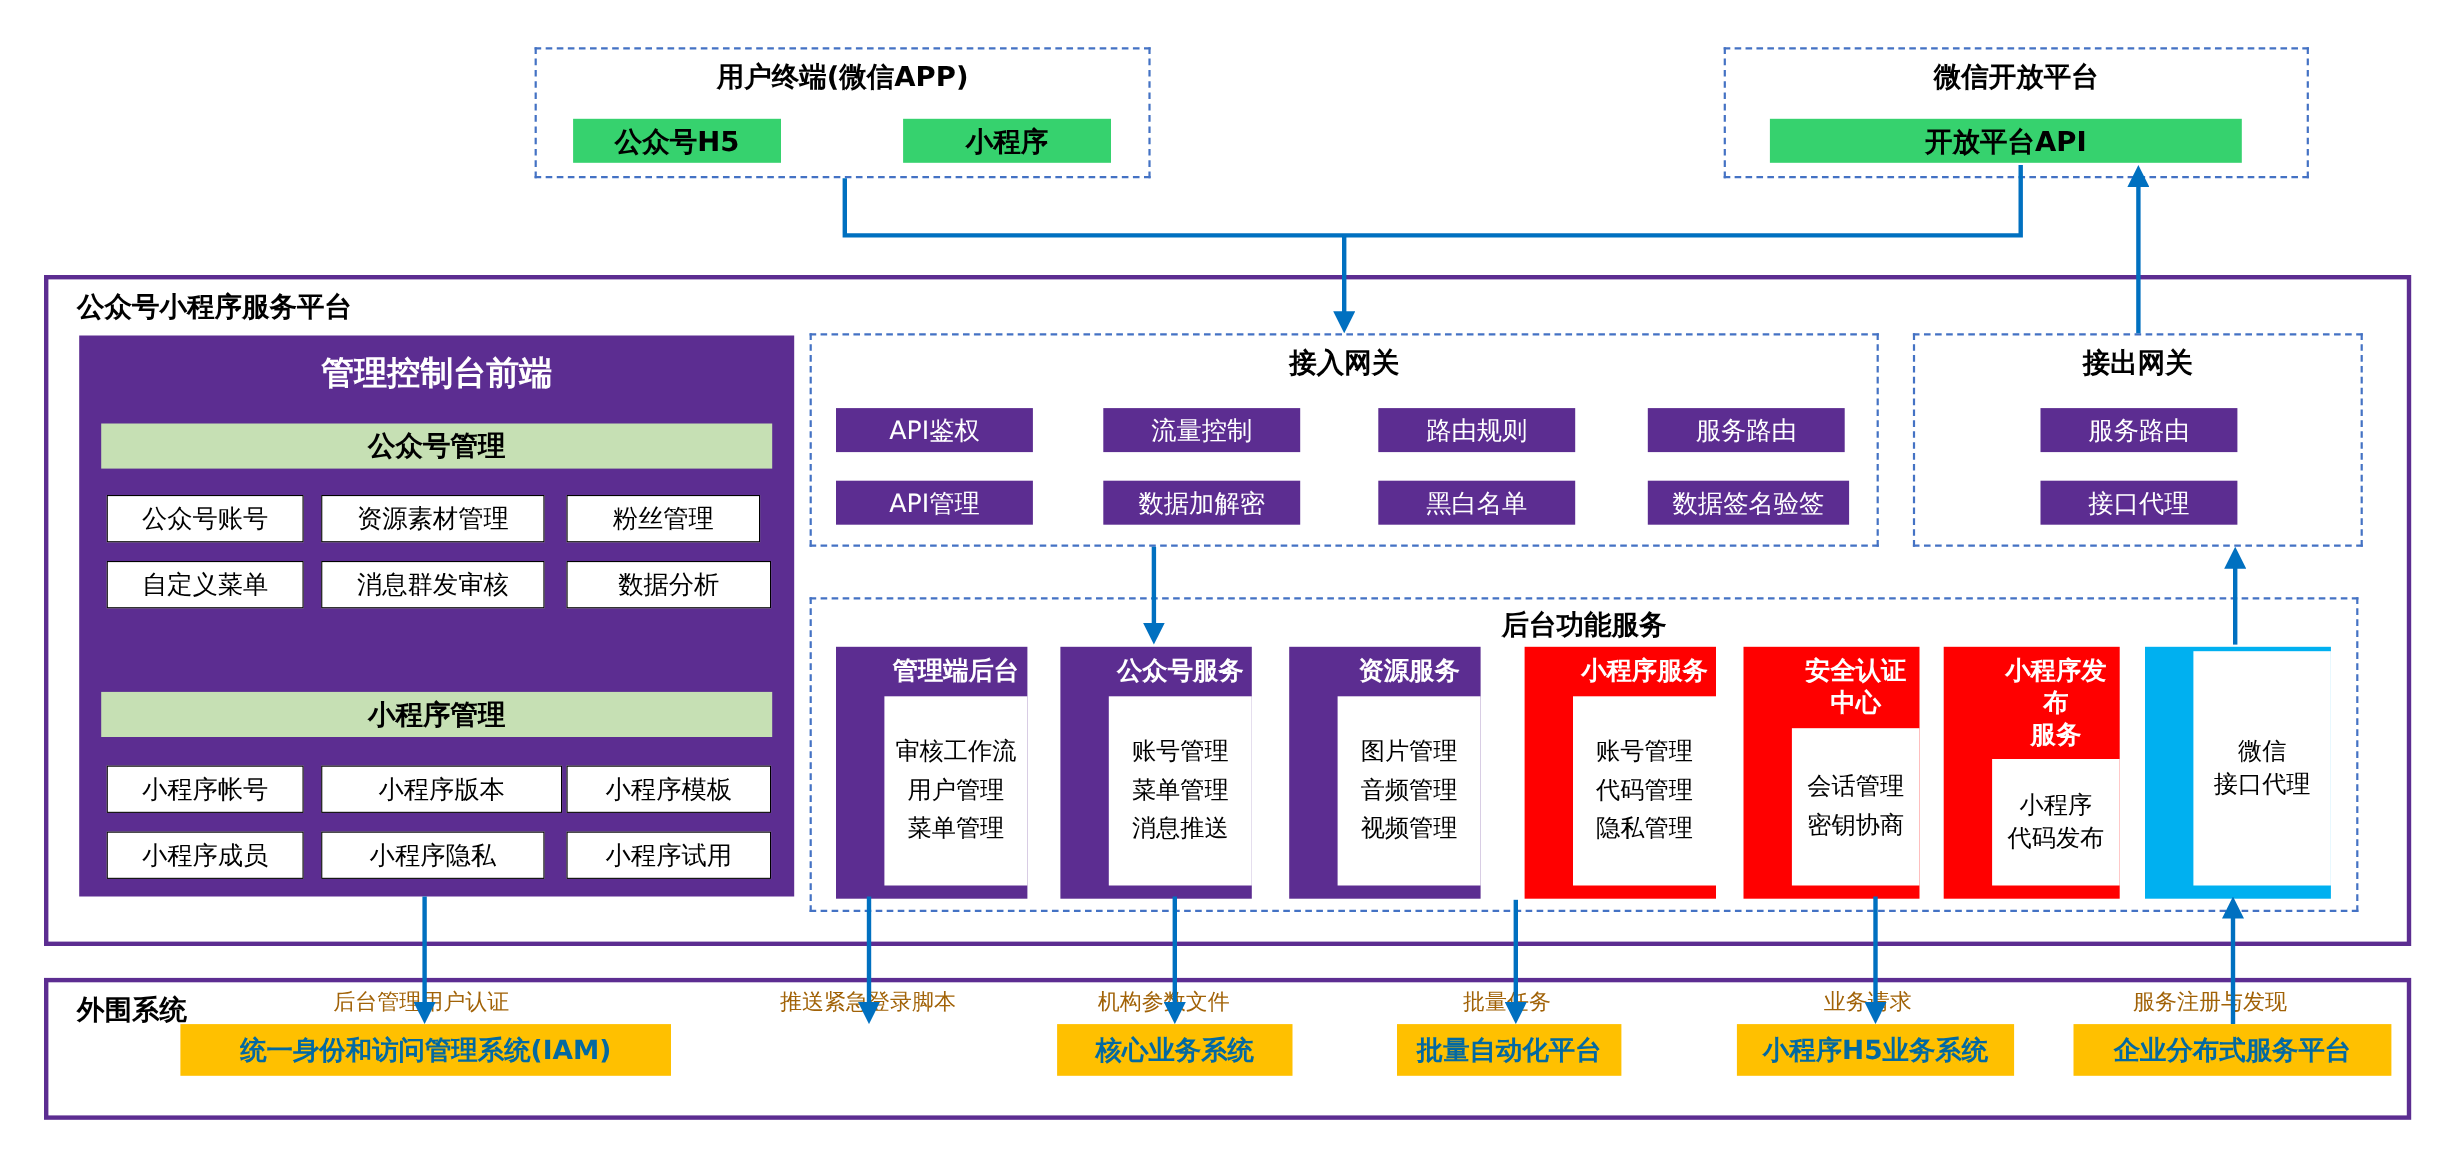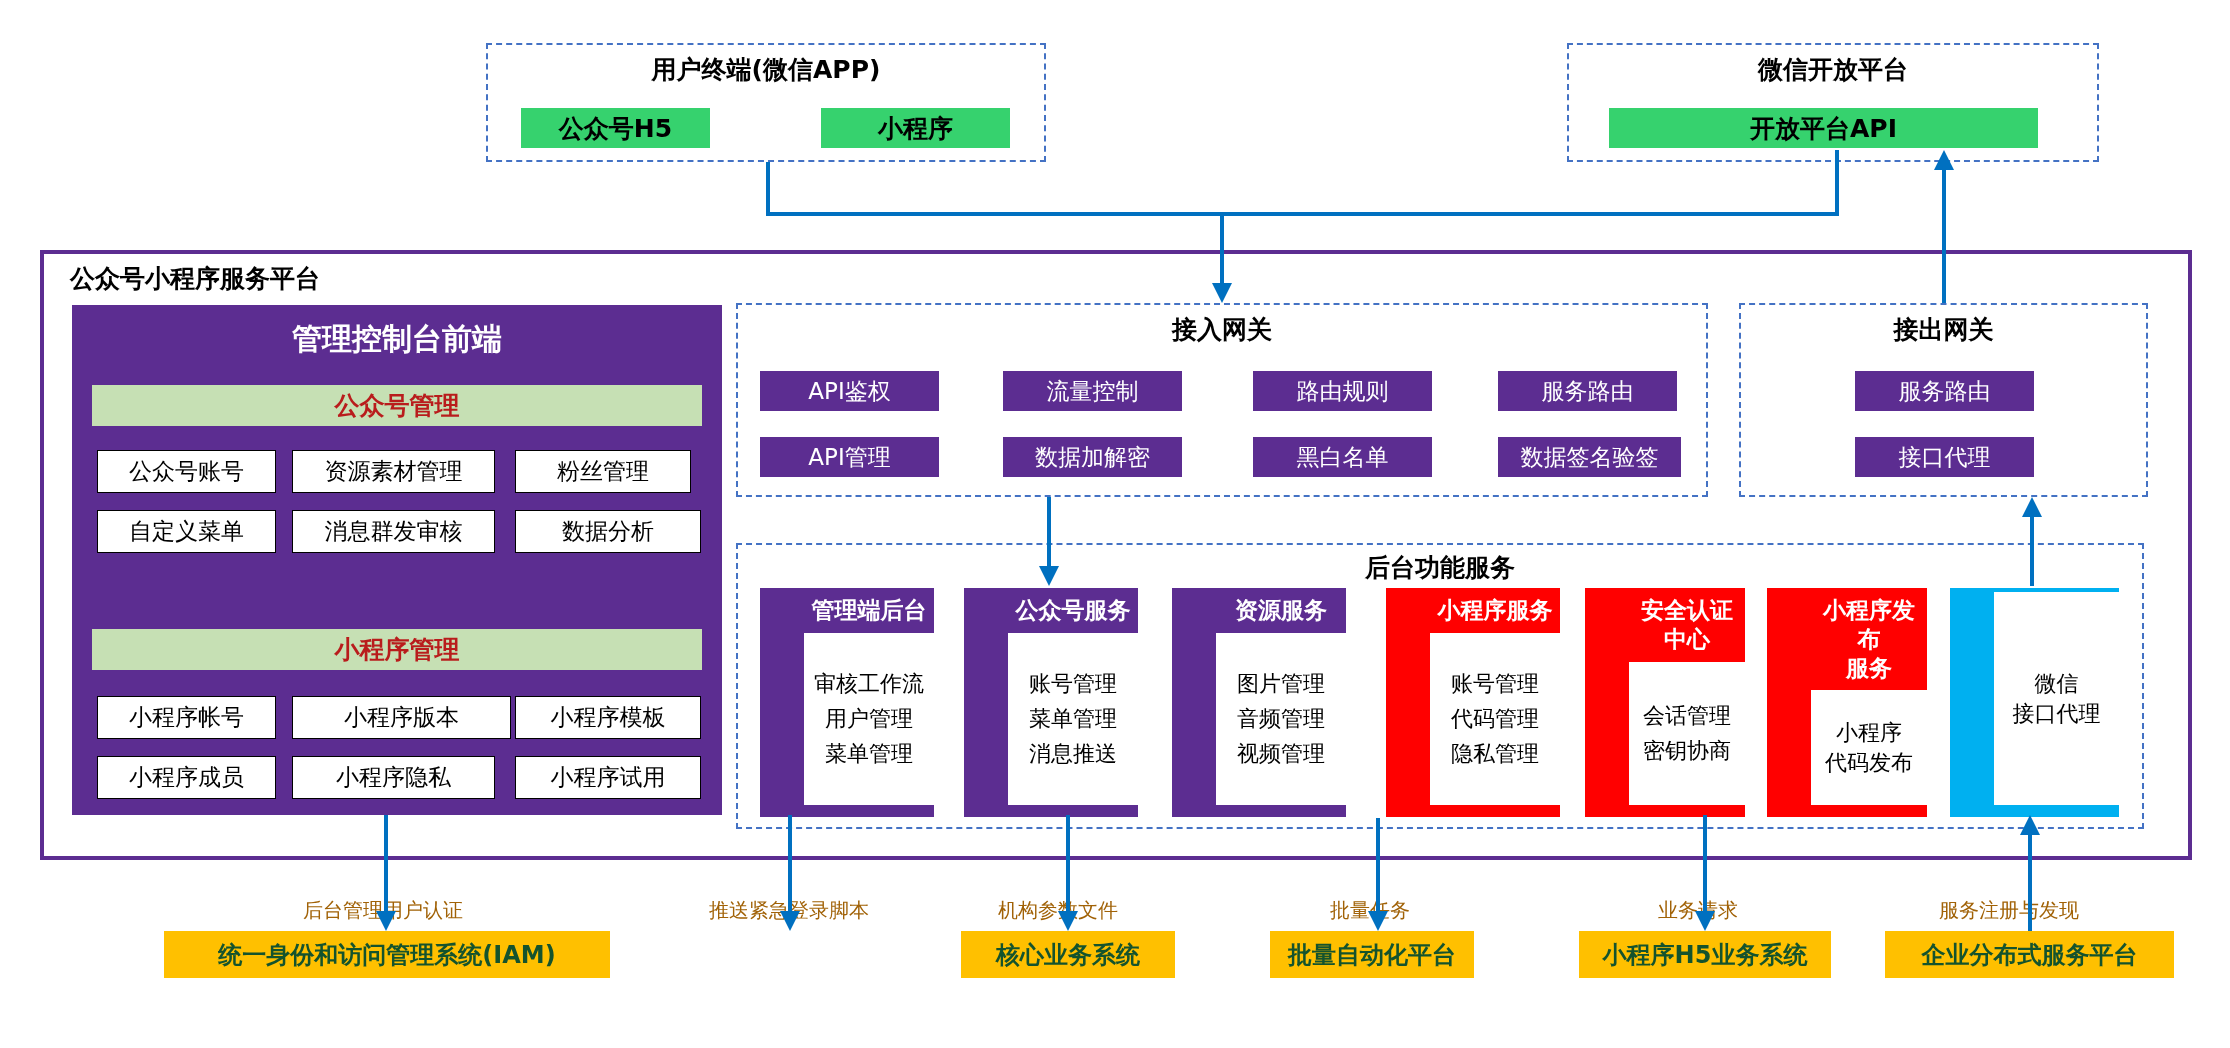--- a/index.html
+++ b/index.html
@@ -7,32 +7,32 @@
   body { font-family:"DejaVu Sans","Liberation Sans",sans-serif; }
   .canvas { position:relative; width:2230px; height:1048px; background:#fff; overflow:hidden; }
   .abs { position:absolute; }
   .dashed { border:2px dashed var(--dashed_border,#4472C4); background:#fff; }
   .group-title { position:absolute; top:8px; left:0; right:0; text-align:center; font-weight:bold; font-size:25px; color:#000; }
   .chip-green { position:absolute; height:40px; background:var(--green,#36D26E); display:flex; align-items:center; justify-content:center; font-size:25px; font-weight:bold; color:#000; }
   .purple-frame { border:4px solid var(--purple,#5C2D91); background:#fff; }
   .frame-label { position:absolute; top:8px; left:26px; font-weight:bold; font-size:25px; color:#000; }
   .console { background:var(--purple,#5C2D91); }
   .console-title { position:absolute; top:14px; left:0; right:0; text-align:center; color:#fff; font-weight:bold; font-size:30px; }
-  .band { position:absolute; height:41px; background:var(--light_green,#C6E0B4); display:flex; align-items:center; justify-content:center; font-size:25px; font-weight:bold; color:#b91c1c; }
+  .band { position:absolute; height:41px; background:var(--light_green,#C6E0B4); display:flex; align-items:center; justify-content:center; font-size:25px; font-weight:bold; color:#000000; }
   .cell { position:absolute; height:43px; background:#fff; border:1px solid #000; display:flex; align-items:center; justify-content:center; font-size:23px; color:#000; white-space:nowrap; }
   .pbtn { position:absolute; height:40px; background:var(--purple,#5C2D91); color:#fff; display:flex; align-items:center; justify-content:center; font-size:23px; white-space:nowrap; }
   .col { position:absolute; top:43px; height:229px; display:flex; flex-direction:column;padding-left:44px; }
   .col-title { color:#fff; font-weight:bold; font-size:23px; text-align:center; padding:8px 2px 4px; white-space:pre-line; line-height:1.25; }
   .col-body { background:#fff; margin:4px 0 12px; flex:1; display:flex; flex-direction:column; align-items:center; justify-content:center; gap:5px; }
   .col-item { font-size:22px; color:#000; text-align:center; white-space:pre-line; line-height:1.35; }
   .bg-purple { background:var(--purple,#5C2D91); }
   .bg-red { background:var(--red,#FF0000); }
   .bg-cyan { background:var(--cyan,#00B0F0); }
   .conn-label { position:absolute; transform:translateX(-50%); font-size:20px; color:#a16207; white-space:nowrap; }
-  .ext { position:absolute; height:47px; background:var(--orange,#FFC000); display:flex; align-items:center; justify-content:center; font-weight:bold; font-size:24px; color:#14532d; white-space:nowrap; }
+  .ext { position:absolute; height:47px; background:var(--orange,#FFC000); display:flex; align-items:center; justify-content:center; font-weight:bold; font-size:24px; color:#0369a1; white-space:nowrap; }
   svg.arrows { position:absolute; left:0; top:0; width:2230px; height:1048px; pointer-events:none; z-index:10; }
   svg.arrows line, svg.arrows polyline { stroke:var(--arrow_blue,#0070C0); stroke-width:4; fill:none; }
   svg.arrows .head { fill:var(--arrow_blue,#0070C0); }
 </style>
 </head>
 <body>
 
 <div class="canvas">
 
   <div class="abs dashed" style="left:486px;top:43px;width:560px;height:119px">
@@ -144,20 +144,23 @@
     </div>
 
     <div class="col bg-cyan" style="left:1212px;width:169px">
       <div class="col-body">
         <div class="col-item">微信
 接口代理</div>
       </div>
     </div>
   </div>
 
+  <div class="abs purple-frame" style="left:40px;top:889px;width:2152px;height:129px">
+    <div class="frame-label">外围系统</div>
+  </div>
 
   <div class="conn-label" style="left:383px;top:897px">后台管理用户认证</div>
   <div class="conn-label" style="left:789px;top:897px">推送紧急登录脚本</div>
   <div class="conn-label" style="left:1058px;top:897px">机构参数文件</div>
   <div class="conn-label" style="left:1370px;top:897px">批量任务</div>
   <div class="conn-label" style="left:1698px;top:897px">业务请求</div>
   <div class="conn-label" style="left:2009px;top:897px">服务注册与发现</div>
 
   <div class="ext" style="left:164px;top:931px;width:446px">统一身份和访问管理系统(IAM)</div>
   <div class="ext" style="left:961px;top:931px;width:214px">核心业务系统</div>

